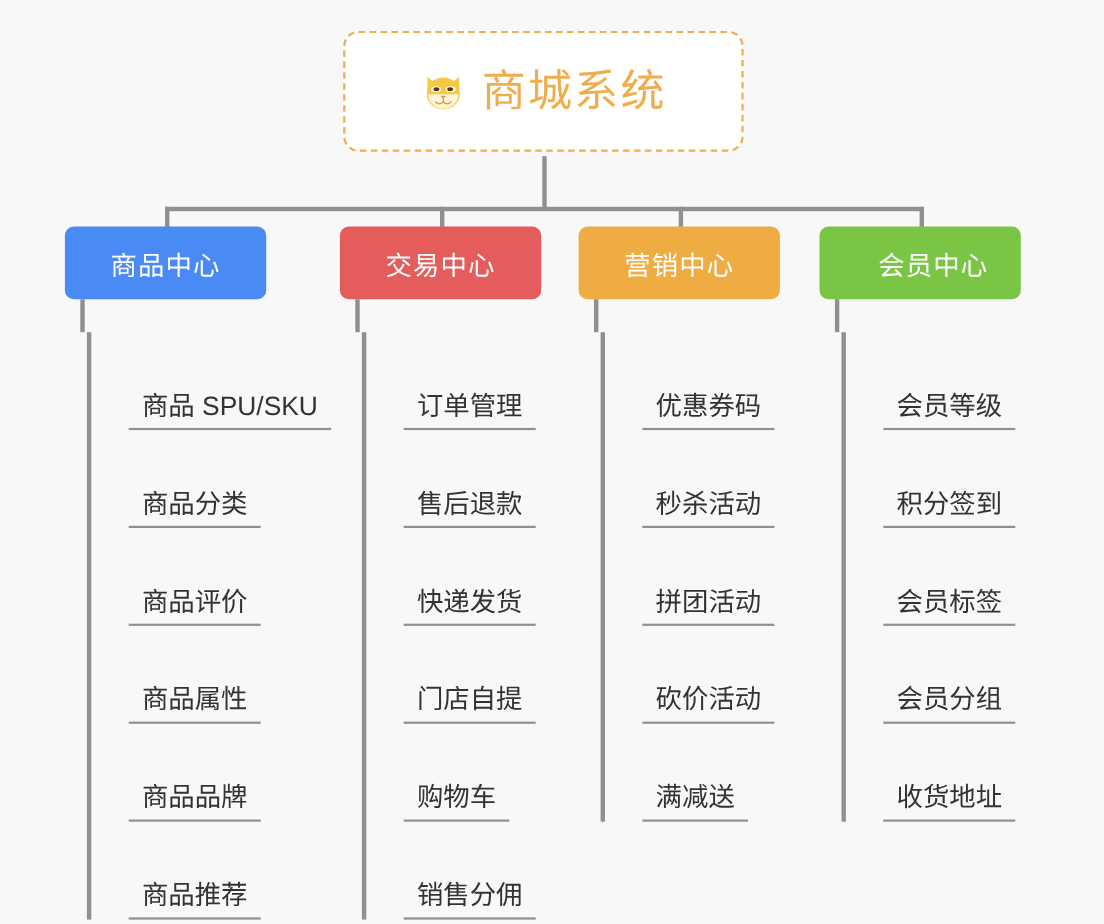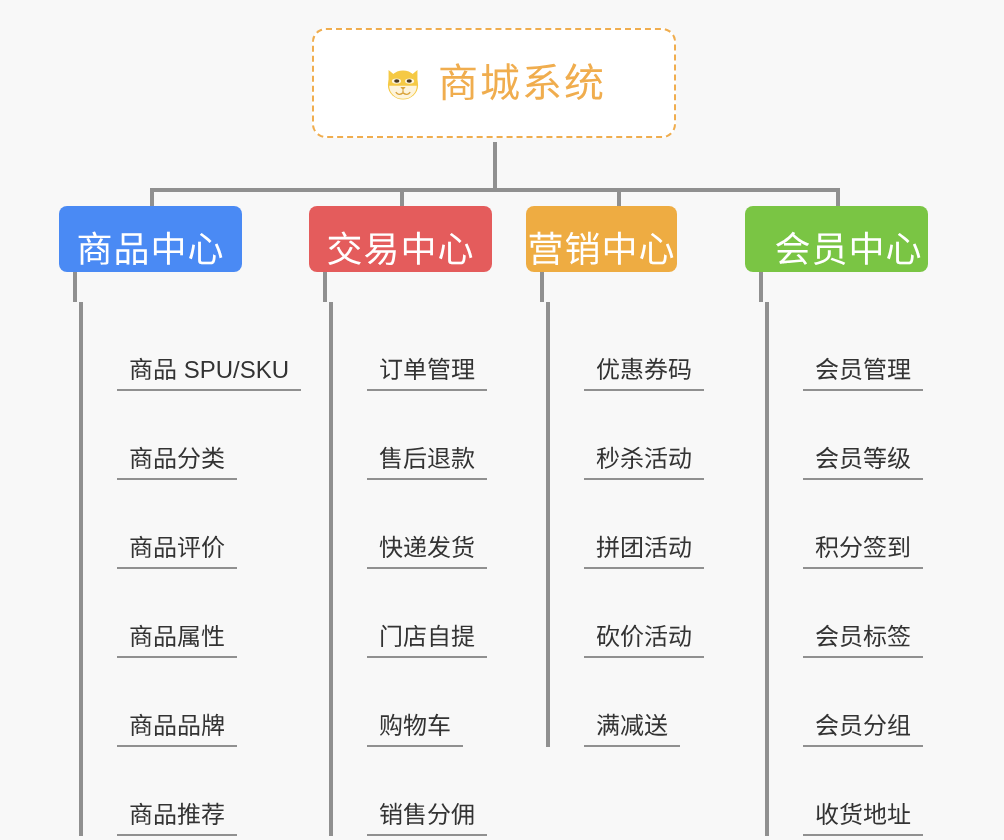--- a/index.html
+++ b/index.html
@@ -79,24 +79,24 @@
   .branch {
     position: absolute;
     top: 206px;
   }
 
   .branch-head {
     box-sizing: border-box;
     height: 66px;
     border-radius: 8px;
     display: flex;
-    align-items: flex-end;
+    align-items: center;
     justify-content: center;
     color: #ffffff;
-    font-size: 36px;
+    font-size: 24px;
     letter-spacing: 1px;
     white-space: nowrap;
   }
 
   
   .branch-stalk {
     position: absolute;
     top: 66px;
     left: 14px;
     width: 4px;
@@ -212,21 +212,21 @@
       <li class="item">
           <span class="item-label">购物车</span>
         </li>
       <li class="item">
           <span class="item-label">销售分佣</span>
         </li>
     </ul>
   </div>
 
   <div class="branch" style="left:526px; width:215px;">
-    <div class="branch-head" style="width:151px; background:#eeac42;">
+    <div class="branch-head" style="width:183px; background:#eeac42;">
       <span>营销中心</span>
     </div>
     <div class="branch-stalk"></div>
     <ul class="items">
       <li class="item">
           <span class="item-label">优惠券码</span>
         </li>
       <li class="item">
           <span class="item-label">秒杀活动</span>
         </li>
@@ -242,23 +242,20 @@
     </ul>
   </div>
 
   <div class="branch" style="left:745px; width:215px;">
     <div class="branch-head" style="width:183px; background:#7ac544;padding-left:24px;">
       <span>会员中心</span>
     </div>
     <div class="branch-stalk"></div>
     <ul class="items">
       <li class="item">
-          <span class="item-label">会员管理</span>
-        </li>
-      <li class="item">
           <span class="item-label">会员等级</span>
         </li>
       <li class="item">
           <span class="item-label">积分签到</span>
         </li>
       <li class="item">
           <span class="item-label">会员标签</span>
         </li>
       <li class="item">
           <span class="item-label">会员分组</span>

